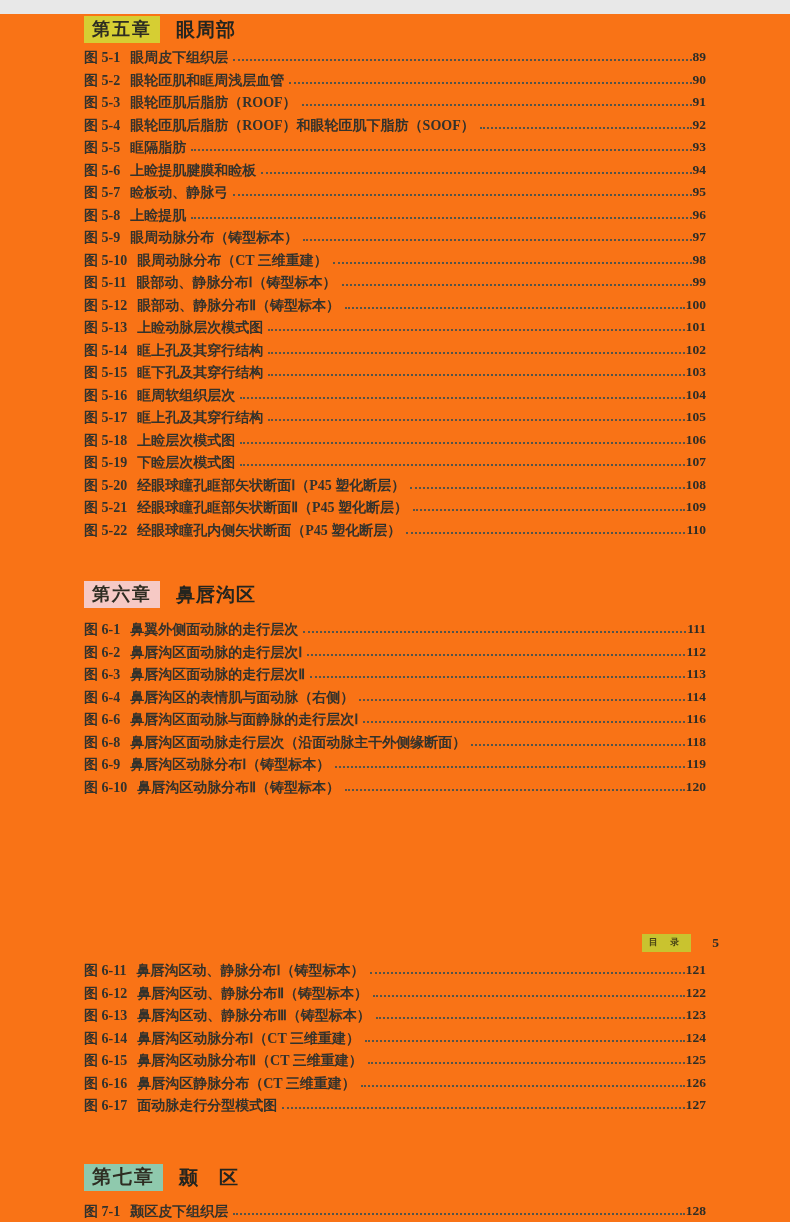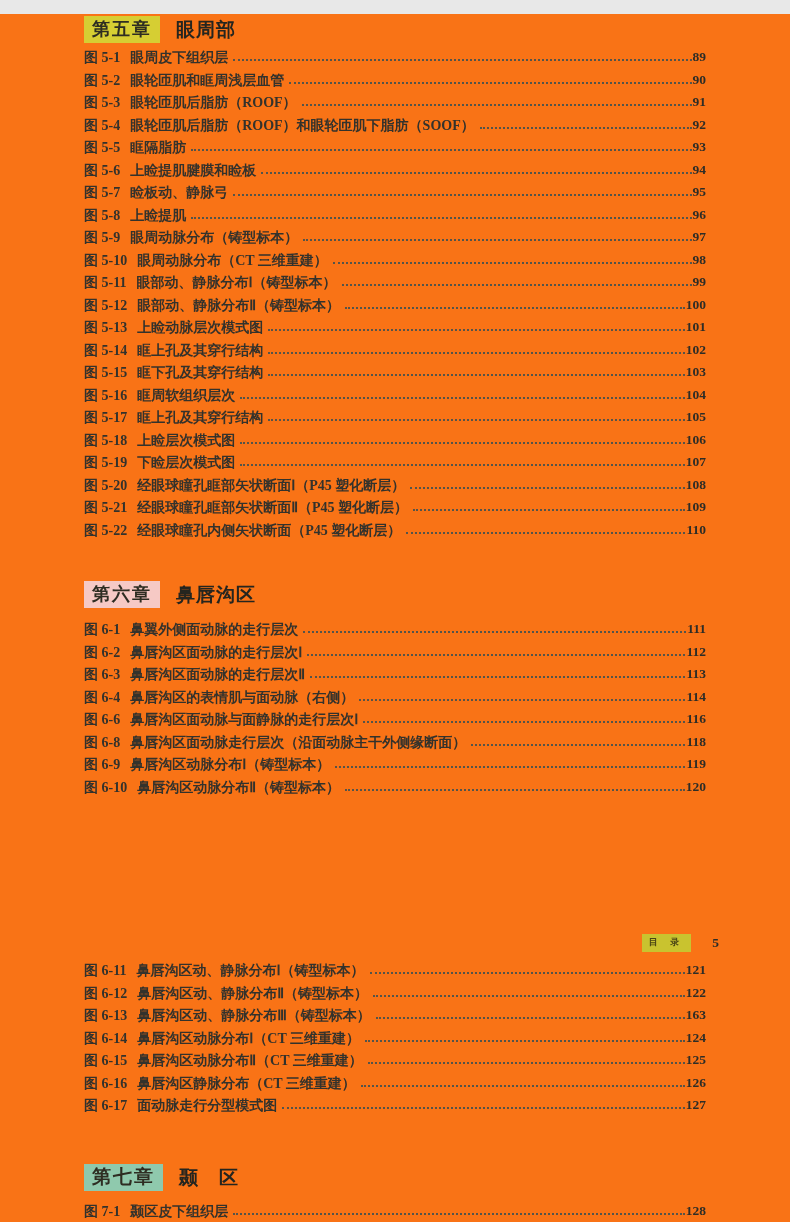--- a/index.html
+++ b/index.html
@@ -334,21 +334,21 @@
     <span class="entry-label">图 6-12</span>
     <span class="entry-title">鼻唇沟区动、静脉分布Ⅱ（铸型标本）</span>
     <span class="entry-dots"></span>
     <span class="entry-page">122</span>
   </div>
 
   <div class="entry-row">
     <span class="entry-label">图 6-13</span>
     <span class="entry-title">鼻唇沟区动、静脉分布Ⅲ（铸型标本）</span>
     <span class="entry-dots"></span>
-    <span class="entry-page">163</span>
+    <span class="entry-page">123</span>
   </div>
 
   <div class="entry-row">
     <span class="entry-label">图 6-14</span>
     <span class="entry-title">鼻唇沟区动脉分布Ⅰ（CT 三维重建）</span>
     <span class="entry-dots"></span>
     <span class="entry-page">124</span>
   </div>
 
   <div class="entry-row">

